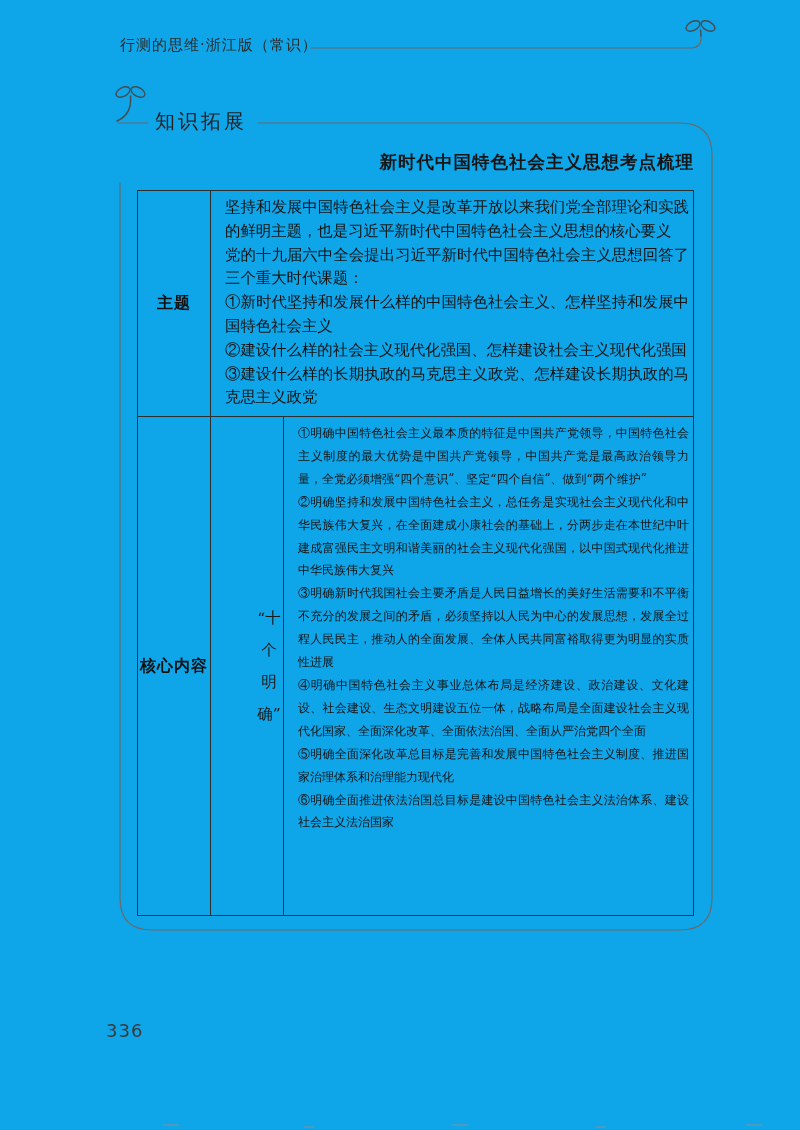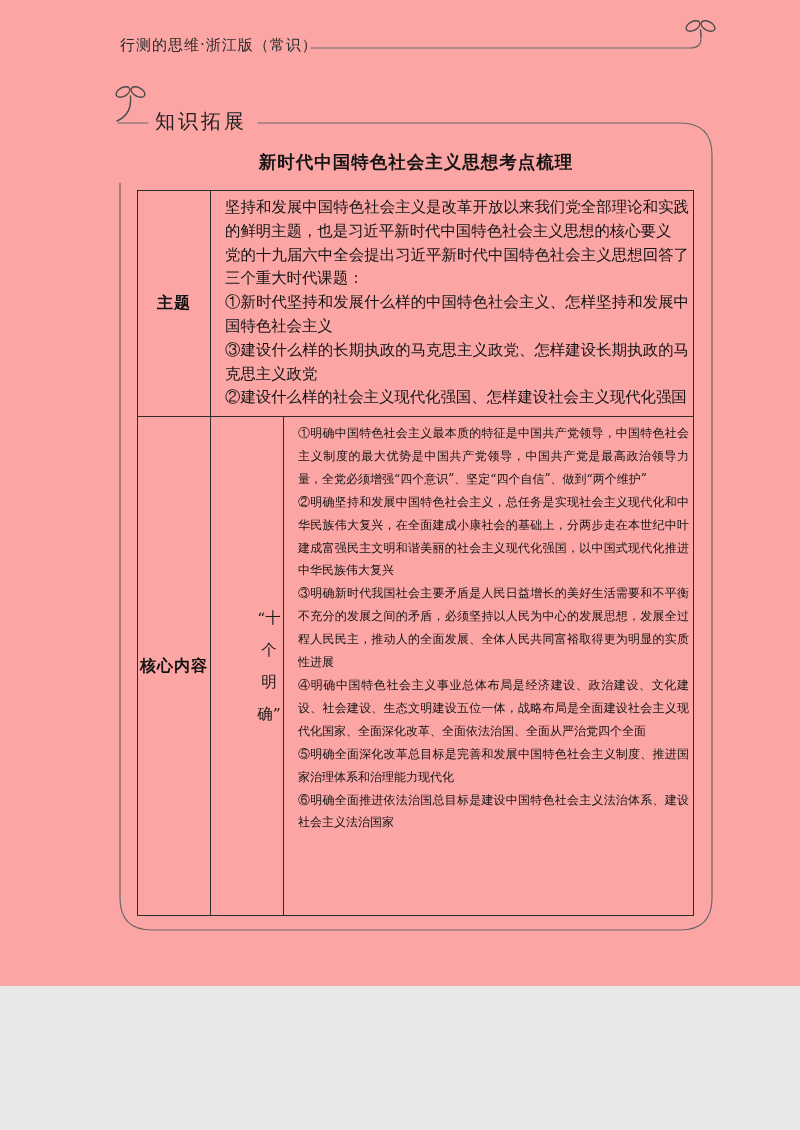--- a/index.html
+++ b/index.html
@@ -1,35 +1,35 @@
 <!DOCTYPE html>
 <html><head>
 <meta charset="utf-8">
 <style>
   html,body{margin:0;padding:0;background:#e8e8e8;}
   .page{
-    position:relative; width:800px; height:986px; background:#fca5a5;
+    position:relative; width:800px; height:1130px; background:#0ea5e9;
     font-family:"DejaVu Sans", sans-serif; color:#1c1c1c; overflow:hidden;
     margin:0 auto;
   }
   
   .running-header{
     position:absolute; left:120px; top:36px; font-size:15px; letter-spacing:1px;
     color:#2b2b2b; white-space:nowrap;
   }
   .header-art{position:absolute; left:0; top:0; width:800px; height:70px;}
   
   .box-art{position:absolute; left:0; top:0; width:800px; height:1000px;}
   .section-sprout{position:absolute; left:104px; top:80px; width:54px; height:48px;}
   .section-title{
     position:absolute; left:155px; top:108px; font-size:20px; font-weight:normal;
     letter-spacing:3px; color:#222; white-space:nowrap;
   }
   .box-title{
-    position:absolute; left:138px; top:150px; width:556px; text-align:center;
+    position:absolute; left:138px; top:150px; width:556px; text-align:right;
     font-size:17.5px; font-weight:bold; letter-spacing:1px; color:#151515;
   }
   
   .k-table{
     position:absolute; left:137px; top:190px; width:557px; height:726px;
     border:1.5px solid #2e2e2e; box-sizing:border-box;
     display:flex; flex-direction:column;
   }
   .t-row{display:flex; box-sizing:border-box;}
   .t-row.row-theme{height:226px; border-bottom:1.5px solid #2e2e2e;}
@@ -97,22 +97,22 @@
   <div class="box-title">新时代中国特色社会主义思想考点梳理</div>
 
   <div class="k-table">
 
     <div class="t-row row-theme">
       <div class="cell label-cell">主题</div>
       <div class="cell content-cell">
         <p>坚持和发展中国特色社会主义是改革开放以来我们党全部理论和实践的鲜明主题，也是习近平新时代中国特色社会主义思想的核心要义</p>
         <p>党的十九届六中全会提出习近平新时代中国特色社会主义思想回答了三个重大时代课题：</p>
         <p>①新时代坚持和发展什么样的中国特色社会主义、怎样坚持和发展中国特色社会主义</p>
+        <p>②建设什么样的社会主义现代化强国、怎样建设社会主义现代化强国</p>
         <p>③建设什么样的长期执政的马克思主义政党、怎样建设长期执政的马克思主义政党</p>
-        <p>②建设什么样的社会主义现代化强国、怎样建设社会主义现代化强国</p>
       </div>
     </div>
 
     <div class="t-row row-core">
       <div class="cell label-cell">核心内容</div>
       <div class="cell sub-cell">“十个明确”</div>
       <div class="cell content-cell">
         <p>①明确中国特色社会主义最本质的特征是中国共产党领导，中国特色社会主义制度的最大优势是中国共产党领导，中国共产党是最高政治领导力量，全党必须增强“四个意识”、坚定“四个自信”、做到“两个维护”</p>
         <p>②明确坚持和发展中国特色社会主义，总任务是实现社会主义现代化和中华民族伟大复兴，在全面建成小康社会的基础上，分两步走在本世纪中叶建成富强民主文明和谐美丽的社会主义现代化强国，以中国式现代化推进中华民族伟大复兴</p>
         <p>③明确新时代我国社会主要矛盾是人民日益增长的美好生活需要和不平衡不充分的发展之间的矛盾，必须坚持以人民为中心的发展思想，发展全过程人民民主，推动人的全面发展、全体人民共同富裕取得更为明显的实质性进展</p>

